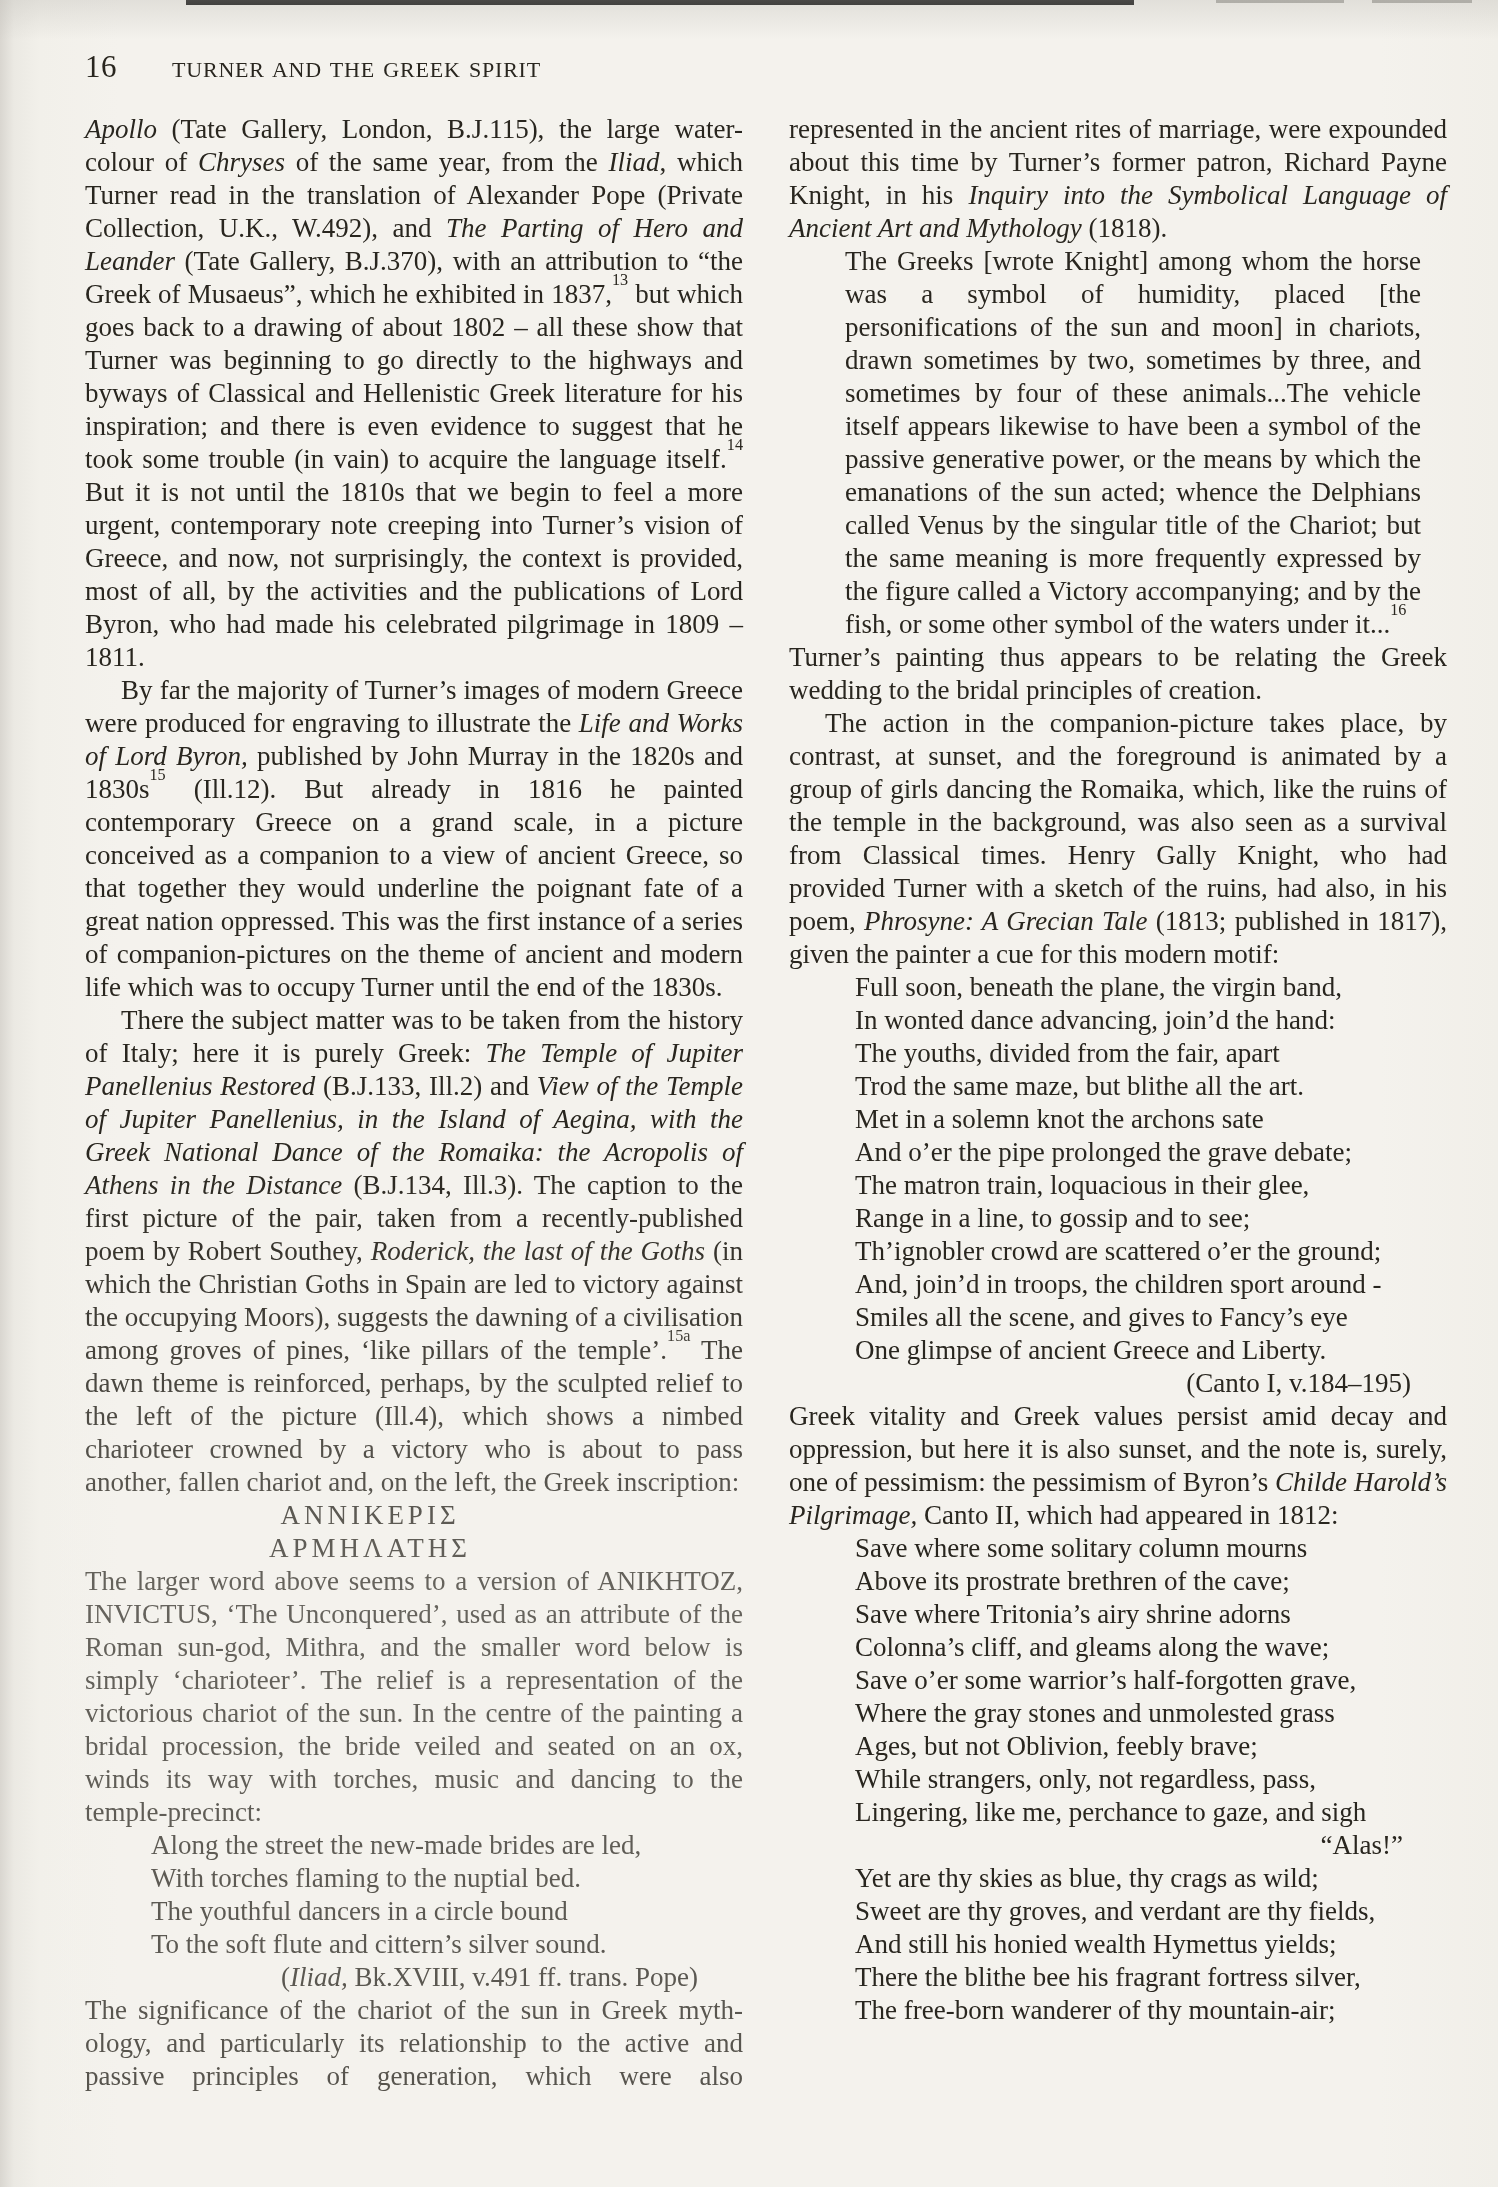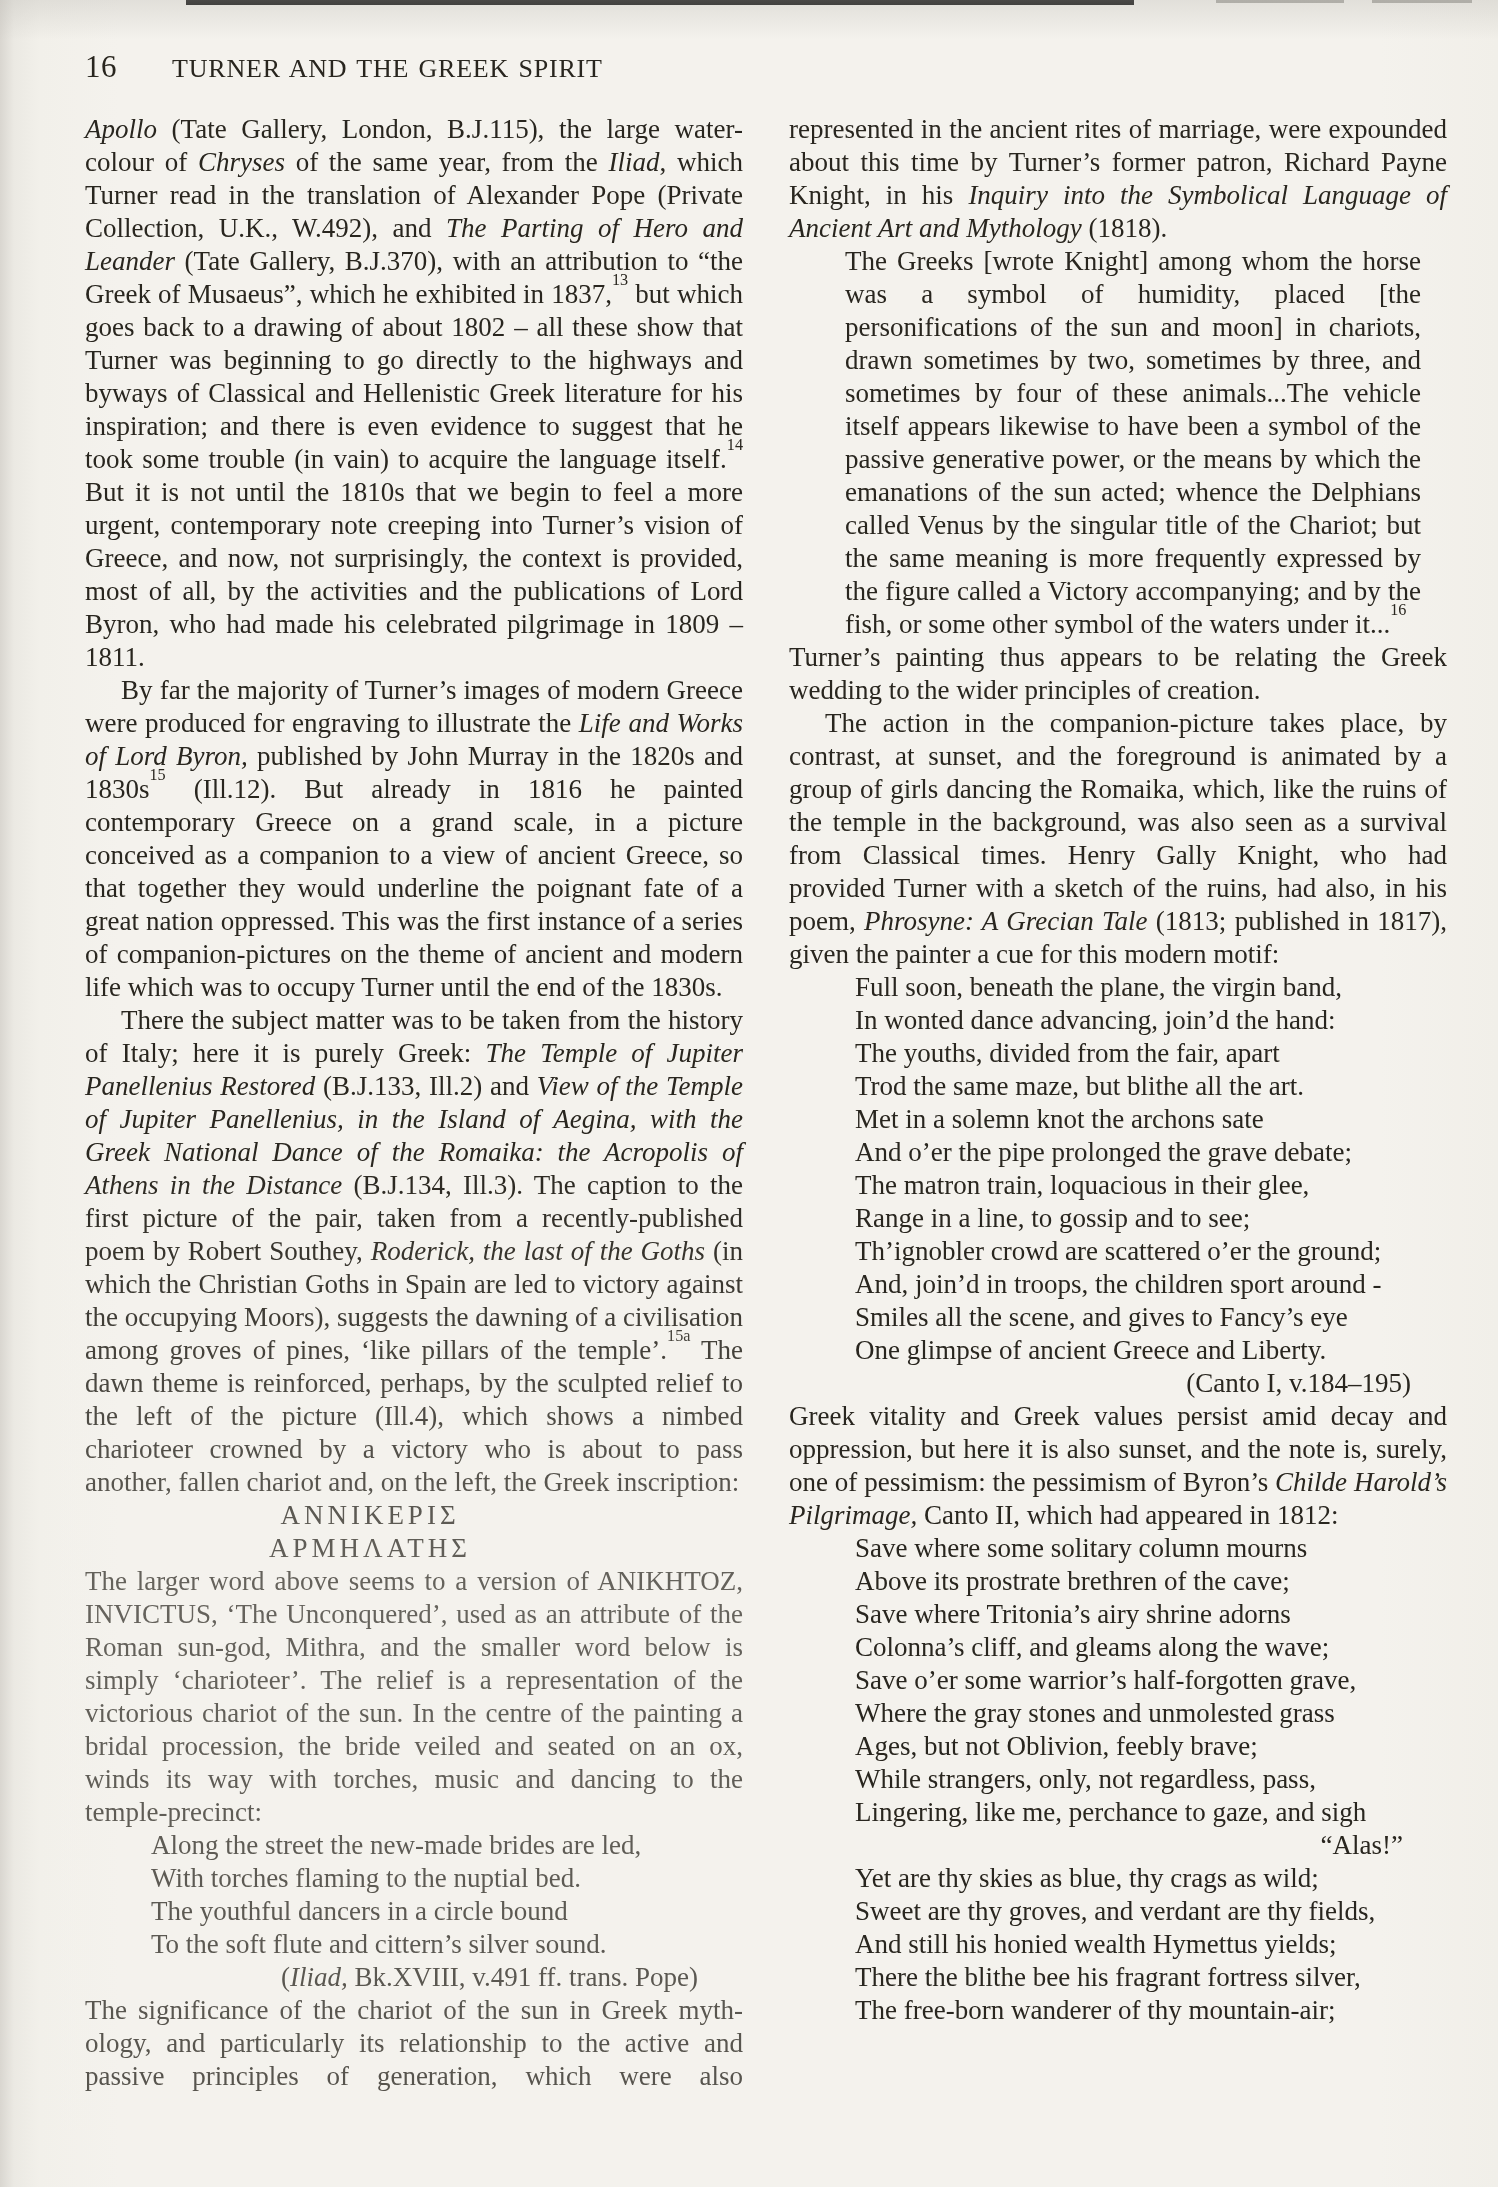--- a/index.html
+++ b/index.html
@@ -19,21 +19,21 @@
     background:linear-gradient(180deg, rgba(190,188,182,.35), rgba(190,188,182,0));
     pointer-events:none;
   }
   .scan-bar{position:absolute;top:0;height:5px;background:#0c0c0c;}
   .scan-bar.b1{left:186px;width:948px;}
   .scan-bar.b2{left:1216px;width:128px;height:3px;background:#a9a7a1;}
   .scan-bar.b3{left:1372px;width:100px;height:3px;background:#a9a7a1;}
 
   .header{position:absolute;top:49px;left:85px;display:flex;align-items:baseline;}
   .page-num{font-size:31px;letter-spacing:.5px;}
-  .running-title{font-size:26px;letter-spacing:.8px;margin-left:55px;word-spacing:2px;}
+  .running-title{font-size:22px;letter-spacing:.8px;margin-left:55px;word-spacing:2px;}
 
   .columns{position:absolute;top:113px;left:85px;display:flex;gap:46px;}
   .col{width:658px;font-size:27px;line-height:33px;}
 
   .para{text-align:justify;margin:0;}
   .para.indent{text-indent:36px;}
   .para.jlast{text-align-last:justify;}
   .quote{margin-left:56px;margin-right:26px;text-align:justify;}
   .verse-line{margin-left:66px;text-align:left;white-space:nowrap;}
   .inscription{text-align:center;letter-spacing:4px;margin-right:88px;}
@@ -75,21 +75,21 @@
         <div class="verse-line">Along the street the new-made brides are led,</div>
         <div class="verse-line">With torches flaming to the nuptial bed.</div>
         <div class="verse-line">The youthful dancers in a circle bound</div>
         <div class="verse-line">To the soft flute and cittern’s silver sound.</div>
         <div class="attrib-mid">(<em>Iliad,</em> Bk.XVIII, v.491 ff. trans. Pope)</div>
         <div class="para jlast">The significance of the chariot of the sun in Greek myth­ology, and particularly its relationship to the active and passive principles of generation, which were also</div>
       </div>
     <div class="col" id="col-right">
         <div class="para">represented in the ancient rites of marriage, were expounded about this time by Turner’s former patron, Richard Payne Knight, in his <em>Inquiry into the Symbolical Language of Ancient Art and Mythology</em> (1818).</div>
         <div class="quote">The Greeks [wrote Knight] among whom the horse was a symbol of humidity, placed [the personifications of the sun and moon] in chariots, drawn sometimes by two, sometimes by three, and sometimes by four of these animals...The vehicle itself appears likewise to have been a symbol of the passive generative power, or the means by which the emanations of the sun acted; whence the Delphians called Venus by the singular title of the Chariot; but the same meaning is more frequently expressed by the figure called a Victory accompanying; and by the fish, or some other symbol of the waters under it...<sup>16</sup></div>
-        <div class="para">Turner’s painting thus appears to be relating the Greek wedding to the wider principles of creation.</div>
+        <div class="para">Turner’s painting thus appears to be relating the Greek wedding to the bridal principles of creation.</div>
         <div class="para indent">The action in the companion-picture takes place, by contrast, at sunset, and the foreground is animated by a group of girls dancing the Romaika, which, like the ruins of the temple in the background, was also seen as a survival from Classical times. Henry Gally Knight, who had provided Turner with a sketch of the ruins, had also, in his poem, <em>Phrosyne: A Grecian Tale</em> (1813; published in 1817), given the painter a cue for this modern motif:</div>
         <div class="verse-line">Full soon, beneath the plane, the virgin band,</div>
         <div class="verse-line">In wonted dance advancing, join’d the hand:</div>
         <div class="verse-line">The youths, divided from the fair, apart</div>
         <div class="verse-line">Trod the same maze, but blithe all the art.</div>
         <div class="verse-line">Met in a solemn knot the archons sate</div>
         <div class="verse-line">And o’er the pipe prolonged the grave debate;</div>
         <div class="verse-line">The matron train, loquacious in their glee,</div>
         <div class="verse-line">Range in a line, to gossip and to see;</div>
         <div class="verse-line">Th’ignobler crowd are scattered o’er the ground;</div>

